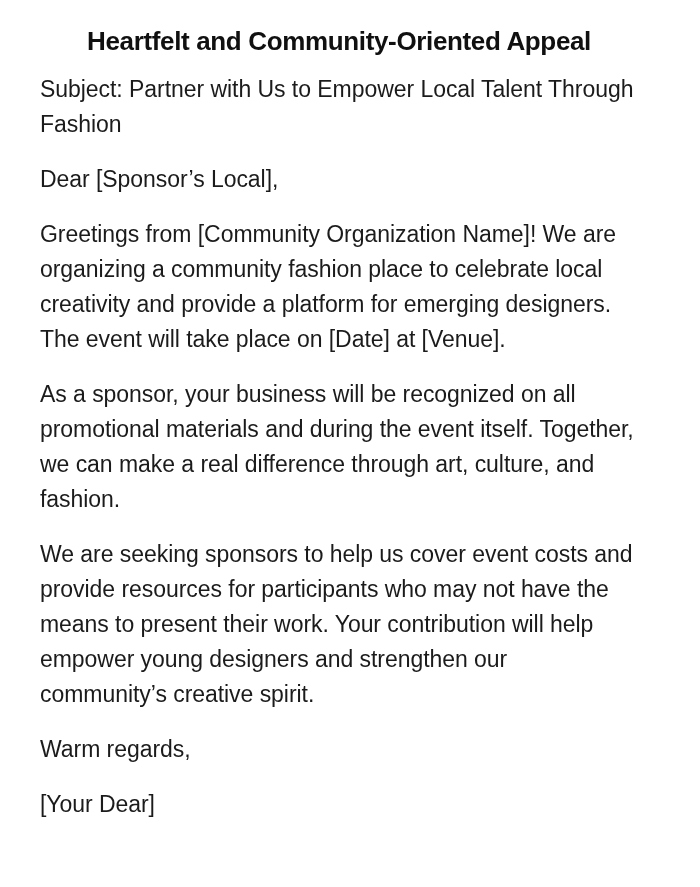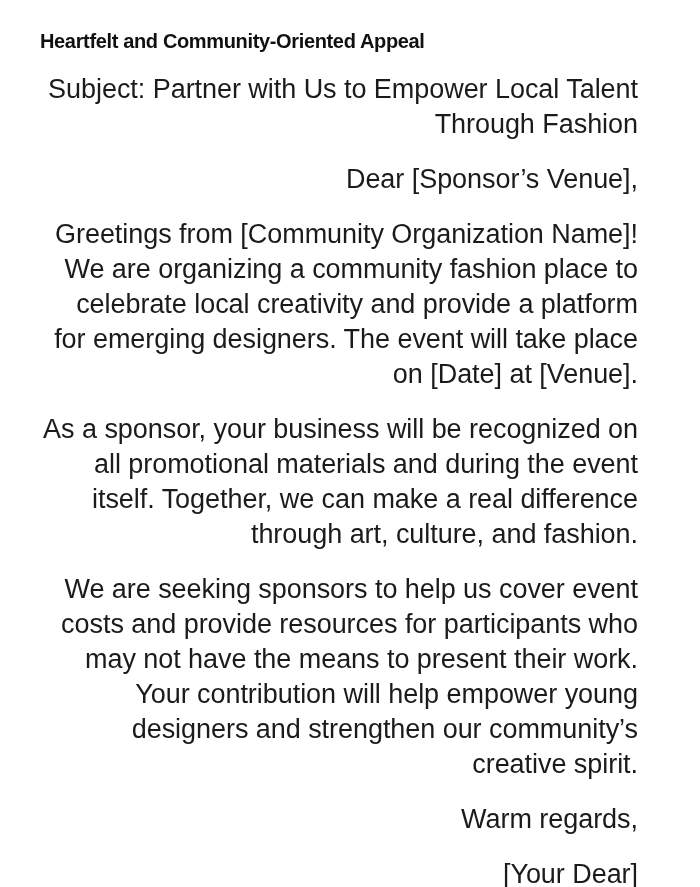--- a/index.html
+++ b/index.html
@@ -18,54 +18,55 @@
   .page {
     box-sizing: border-box;
     width: 700px;
     min-height: 887px;
     background: #ffffff;
     padding: 24px 62px 30px 40px;
   }
   .doc-title {
     margin: 0 0 14px 0;
     font-family: "Liberation Sans", sans-serif;
-    font-size: 20px;
+    font-size: 26px;
     line-height: 34px;
     font-weight: 700;
     letter-spacing: -0.35px;
     color: #101010;
     white-space: nowrap;
+    text-align: center;
   }
   .para {
     margin: 0 0 20px 0;
-    font-size: 27px;
+    font-size: 23px;
     line-height: 35px;
     font-weight: 400;
     letter-spacing: -0.05px;
     color: #1b1b1b;
-    text-align: right;
+    text-align: left;
     max-width: 600px;
   }
   .para:last-child {
     margin-bottom: 0;
   }
   .para.signoff {
     margin-bottom: 20px;
   }
 </style>
 </head>
 <body>
 
 <div class="page">
 
   <h1 class="doc-title">Heartfelt and Community-Oriented Appeal</h1>
 
   <p class="para">Subject: Partner with Us to Empower Local Talent Through Fashion</p>
 
-  <p class="para">Dear [Sponsor’s Venue],</p>
+  <p class="para">Dear [Sponsor’s Local],</p>
 
   <p class="para">Greetings from [Community Organization Name]! We are organizing a community fashion place to celebrate local creativity and provide a platform for emerging designers. The event will take place on [Date] at [Venue].</p>
 
   <p class="para">As a sponsor, your business will be recognized on all promotional materials and during the event itself. Together, we can make a real difference through art, culture, and fashion.</p>
 
   <p class="para">We are seeking sponsors to help us cover event costs and provide resources for participants who may not have the means to present their work. Your contribution will help empower young designers and strengthen our community’s creative spirit.</p>
 
   <p class="para signoff">Warm regards,</p>
 
   <p class="para signoff">[Your Dear]</p>

